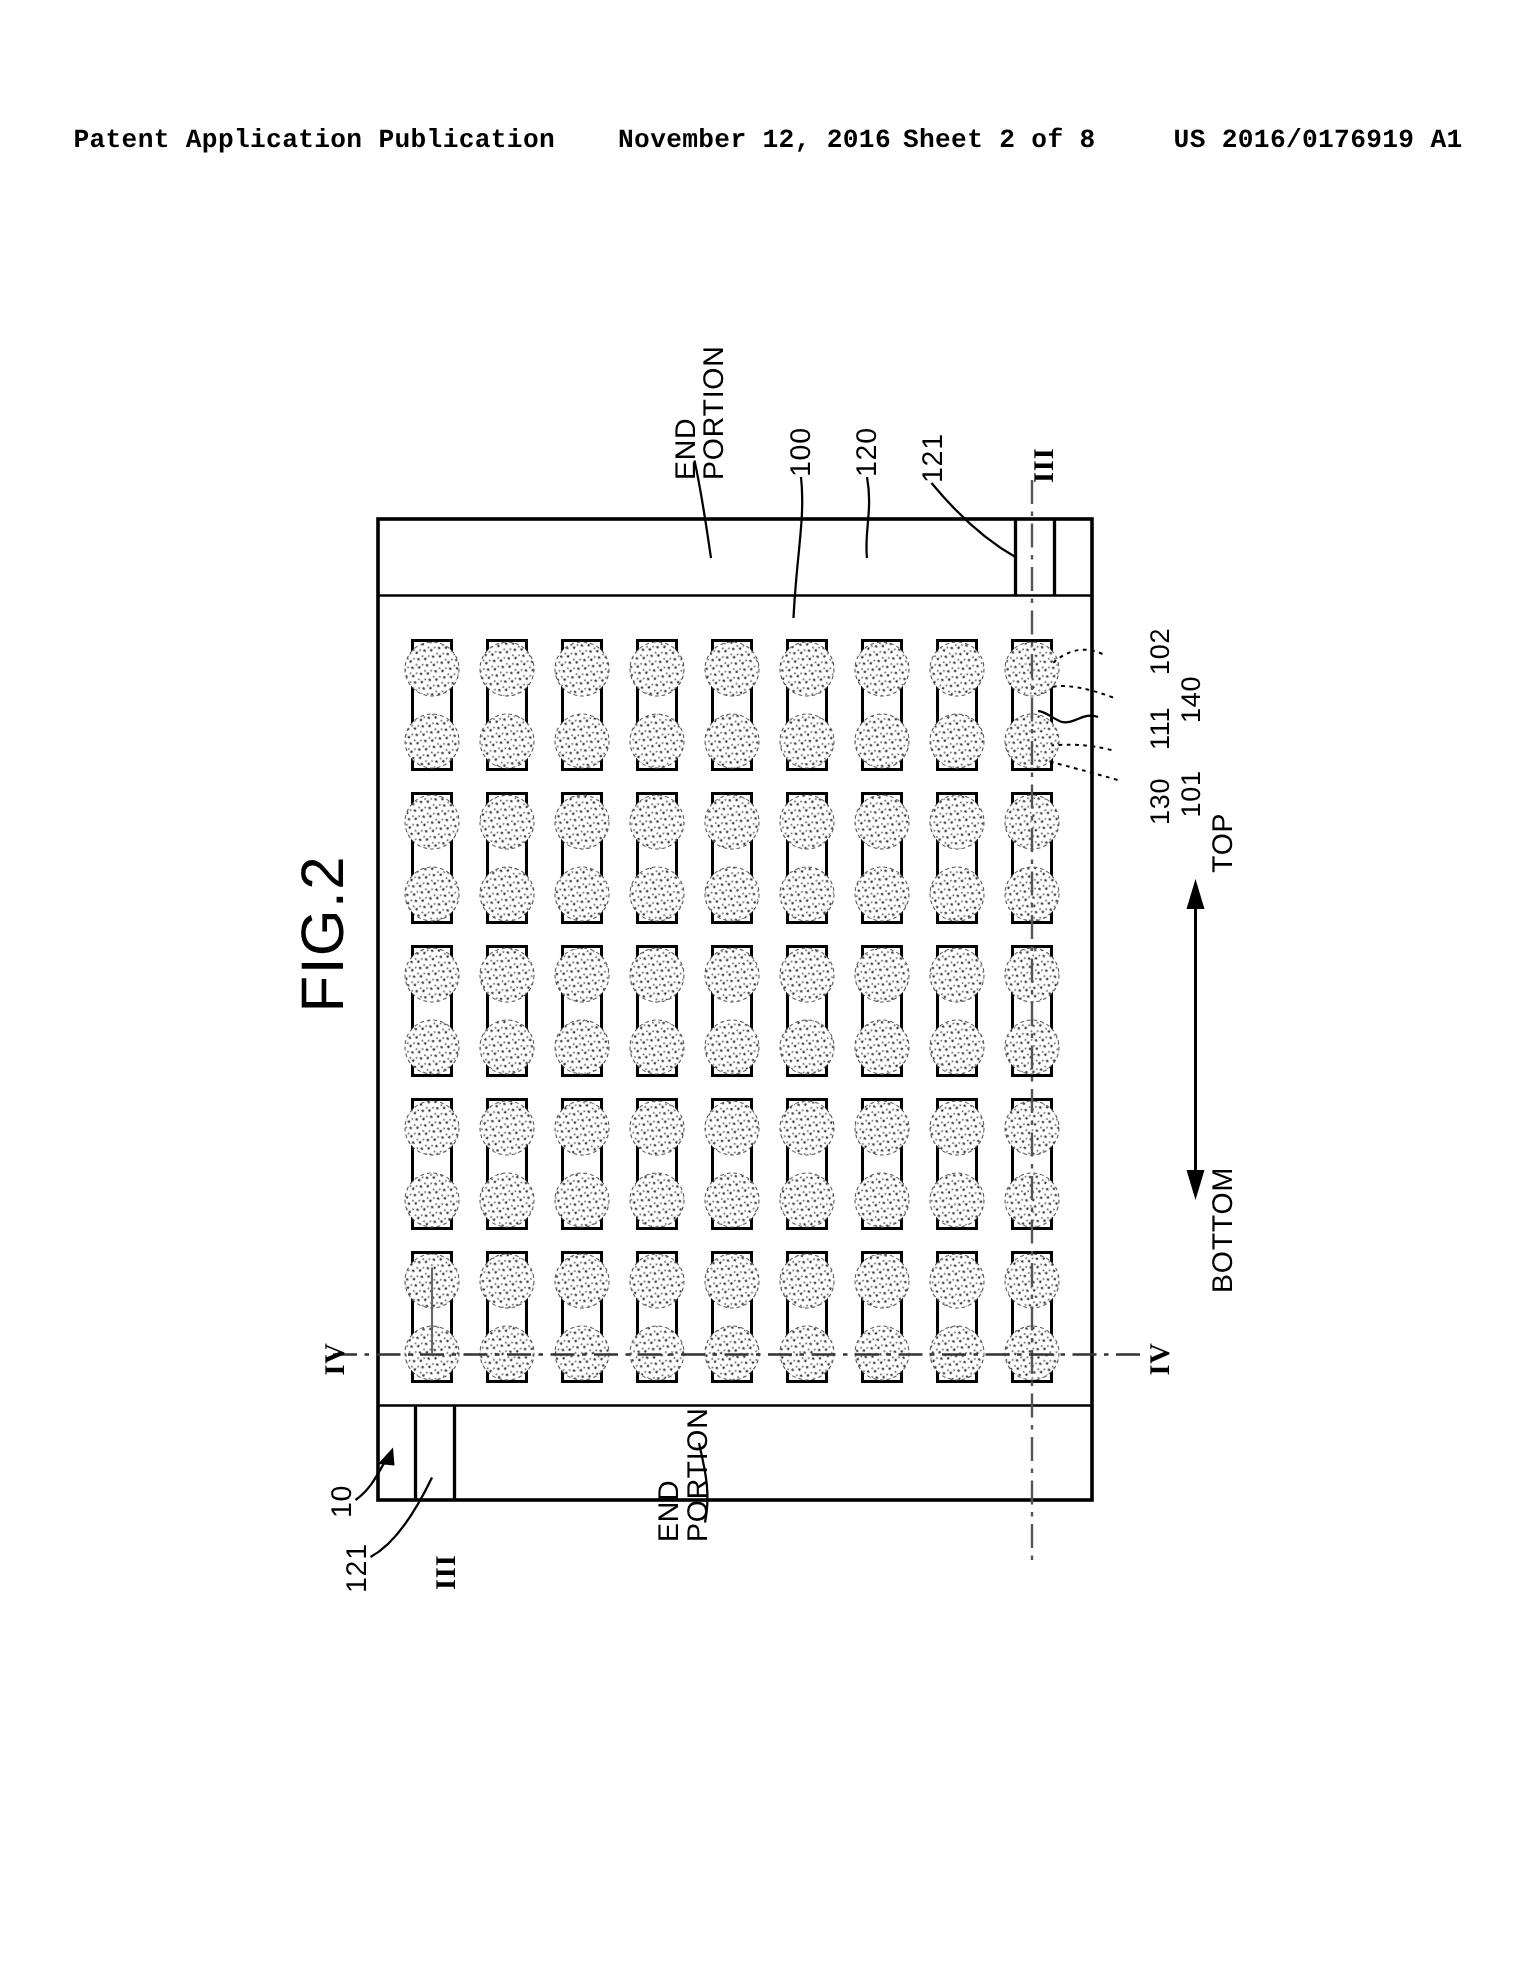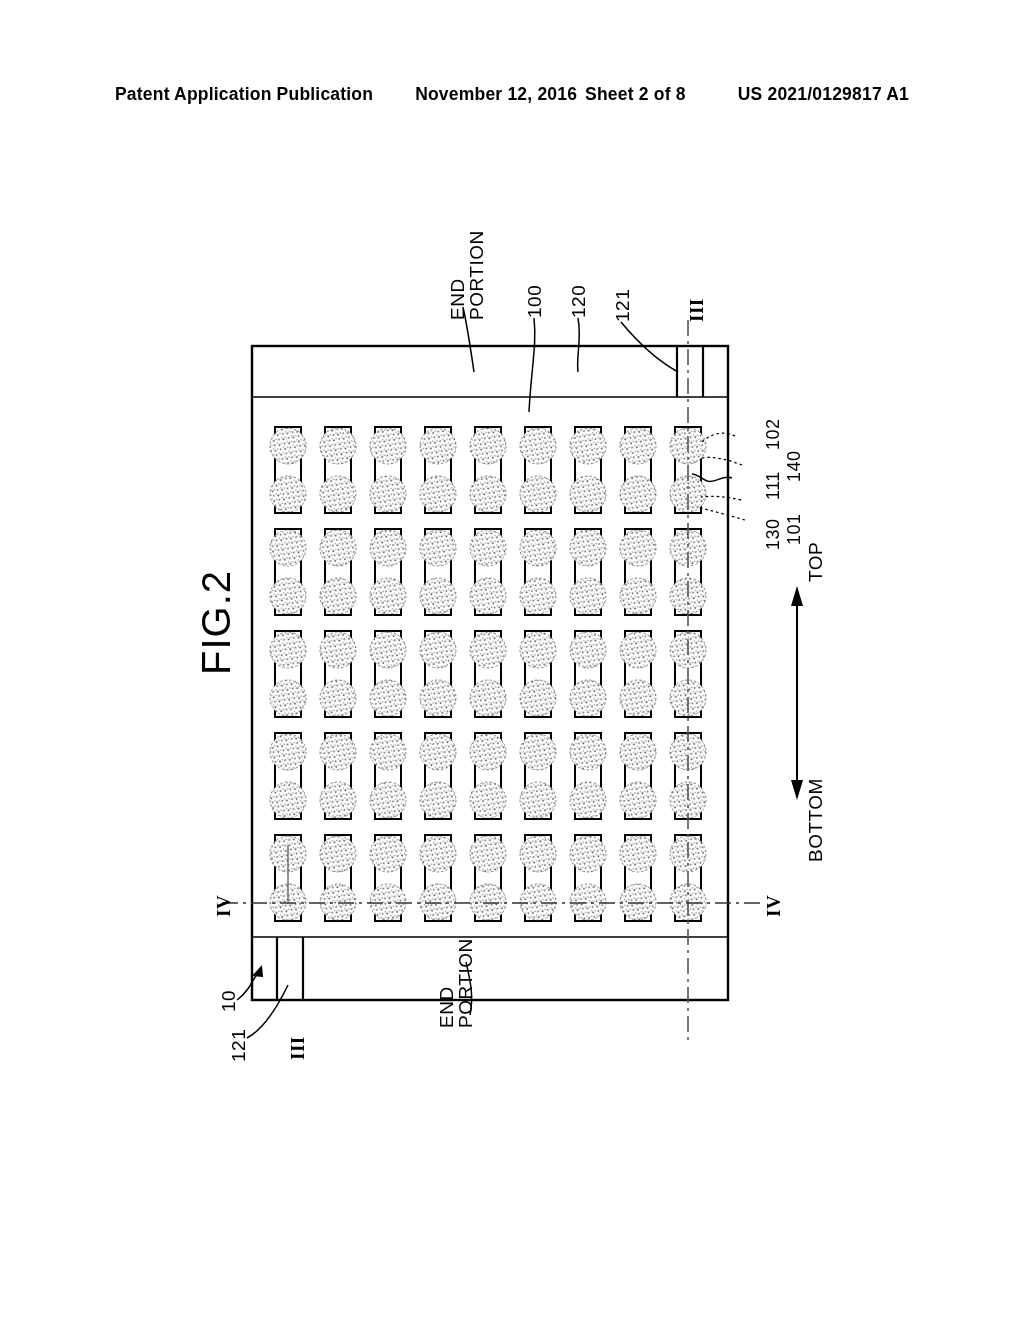--- a/index.html
+++ b/index.html
@@ -18,21 +18,21 @@
 
   
   #page-header {
     position: absolute;
     top: 84px;
     left: 0;
     width: 1024px;
     display: flex;
     justify-content: center;
     align-items: baseline;
-    font-family: Liberation Sans, sans-serif;
+    font-family: Liberation Mono, monospace;
     font-weight: bold;
     font-size: 17.5px;
     letter-spacing: 0.2px;
     white-space: nowrap;
   }
   #page-header .hdr-pub   { margin-right: 42px; }
   #page-header .hdr-date  { margin-right: 8px; }
   #page-header .hdr-sheet { margin-right: 52px; }
 
   
@@ -83,21 +83,21 @@
     letter-spacing: 0.5px;
   }
 </style>
 </head>
 <body>
 
 <div id="page-header">
   <span class="hdr-pub">Patent Application Publication</span>
   <span class="hdr-date">November 12, 2016</span>
   <span class="hdr-sheet">Sheet 2 of 8</span>
-  <span class="hdr-num">US 2021/0129817 A1</span>
+  <span class="hdr-num">US 2016/0176919 A1</span>
 </div>
 
 <div id="fig-label">FIG.2</div>
 
 <div id="drawing">
   <svg width="1024" height="1320" viewBox="0 0 1024 1320" xmlns="http://www.w3.org/2000/svg">
 
     <defs>
 
       <pattern id="stipple" width="7" height="7" patternUnits="userSpaceOnUse" patternTransform="rotate(35)">

